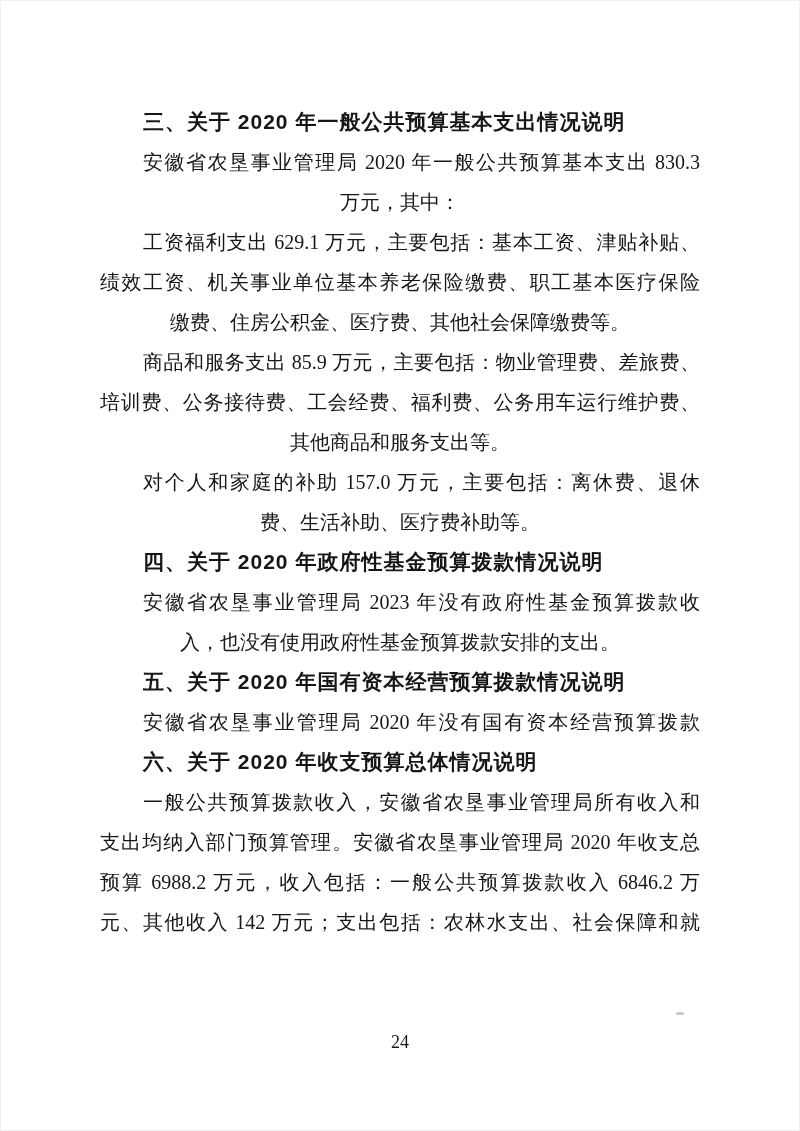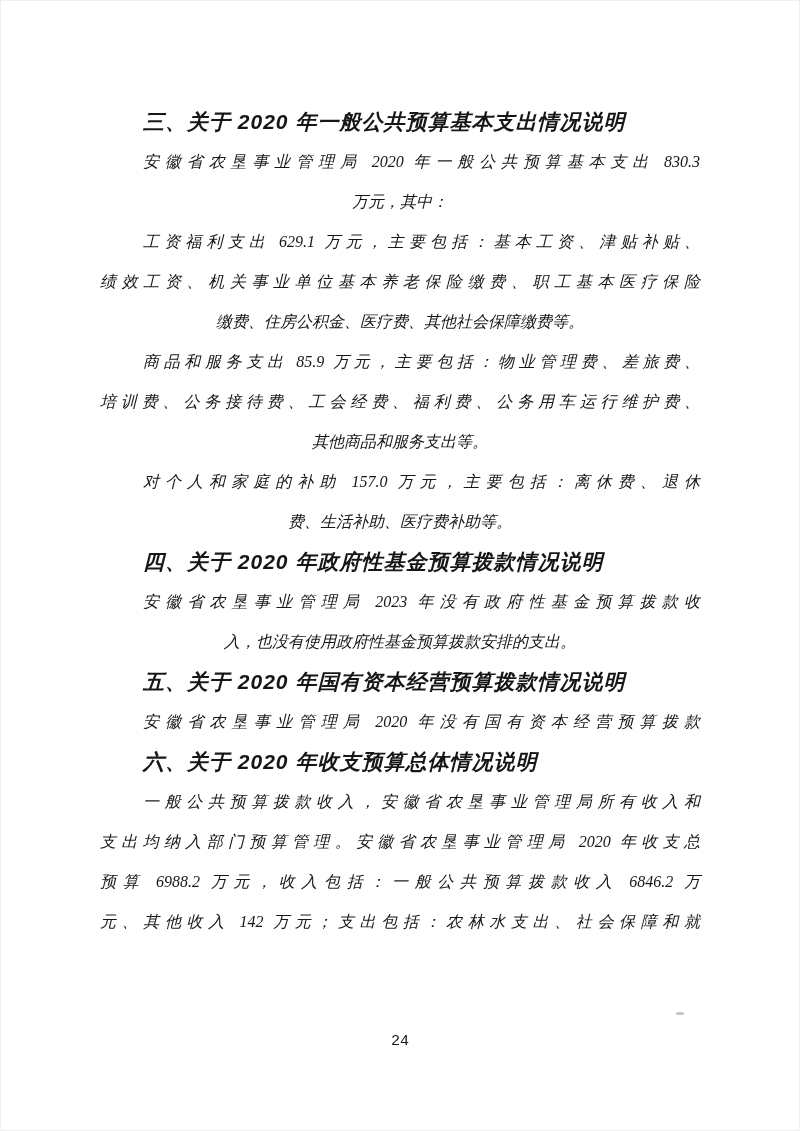--- a/index.html
+++ b/index.html
@@ -12,26 +12,25 @@
     background: #ffffff;
     position: relative;
     overflow: hidden;
     box-shadow: inset 0 0 0 1px #f0f0f0;
   }
   .content {
     position: absolute;
     left: 100px;
     top: 102px;
     width: 600px;
-    font-style: italic;
   }
   .line {
     height: 40px;
     line-height: 40px;
-    font-size: 16px;
+    font-size: 20px;
     color: #161616;
     font-family: "Liberation Serif", "DejaVu Serif", serif;
     white-space: normal;
   }
   .line.fill {
     text-align: justify;
     text-align-last: justify;
   }
   .line.first {
     text-indent: 43px;
@@ -48,23 +47,23 @@
     text-align: left;
   }
   .page-number {
     position: absolute;
     top: 1030px;
     left: 0;
     width: 800px;
     height: 24px;
     line-height: 24px;
     text-align: center;
-    font-size: 15px;
+    font-size: 18px;
     color: #1a1a1a;
-    font-family: Liberation Mono, monospace;
+    font-family: Liberation Serif, serif;
   }
   .scan-speck {
     position: absolute;
     left: 676px;
     top: 1012px;
     width: 8px;
     height: 3px;
     background: #9a9a9a;
     opacity: 0.55;
     border-radius: 2px;

